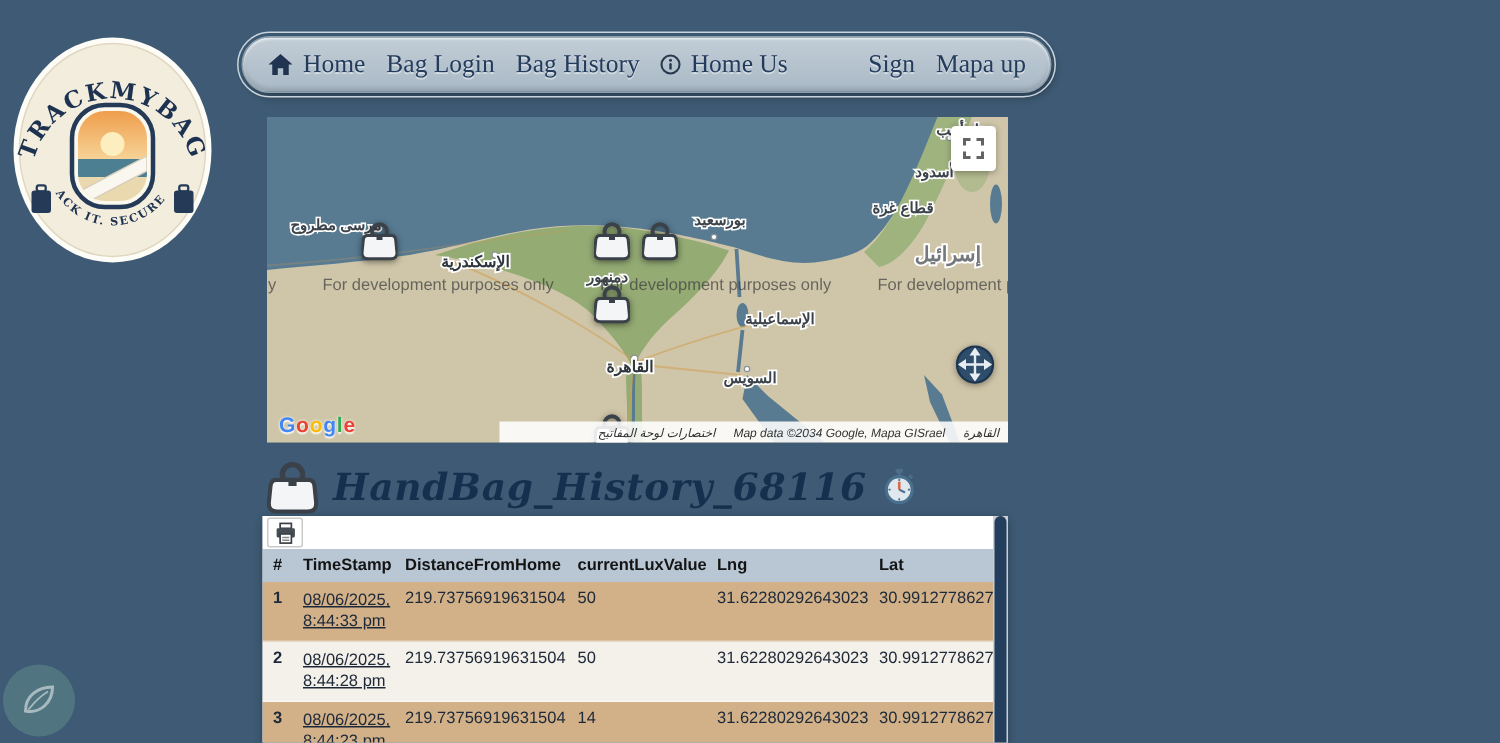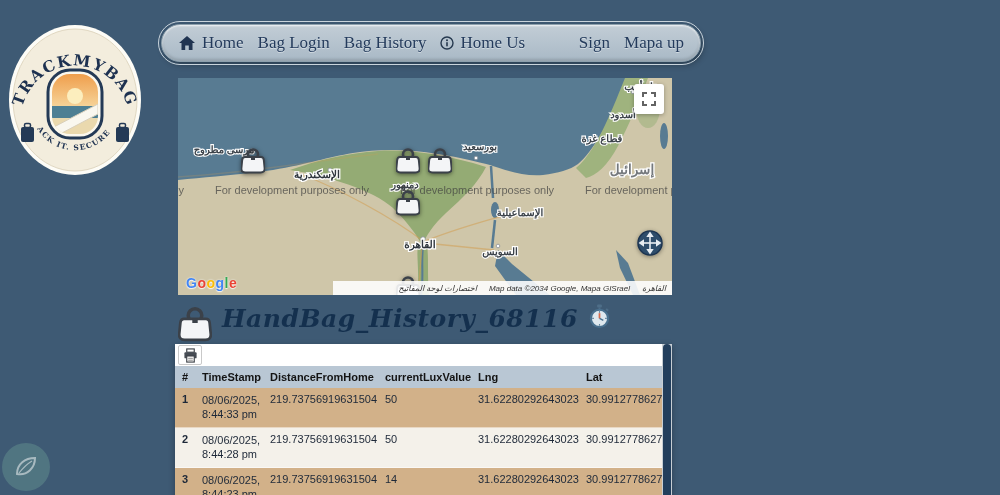--- a/index.html
+++ b/index.html
@@ -40,39 +40,39 @@
   .pan-control{position:absolute;right:9px;top:152px;width:26px;height:26px;cursor:pointer;filter:drop-shadow(0 1px 2px rgba(0,0,0,.4));}
   .google-logo{position:absolute;left:8px;bottom:4px;font-size:14px;font-weight:700;letter-spacing:.5px;
     text-shadow:0 0 2px #fff,0 1px 1px rgba(255,255,255,.8);cursor:pointer;}
   .gl-blue{color:#4285F4}.gl-red{color:#EA4335}.gl-yellow{color:#FBBC05}.gl-green{color:#34A853}
   .map-attr{position:absolute;right:0;bottom:0;left:155px;height:14px;background:rgba(255,255,255,.88);
     display:flex;align-items:center;justify-content:flex-end;gap:12px;font-size:8px;color:#333;padding:0 6px;box-sizing:border-box;white-space:nowrap;font-style:italic;}
   .bag-marker{position:absolute;width:24px;height:28px;filter:drop-shadow(0 1px 2px rgba(0,0,0,.5));cursor:pointer;}
   .bm1{left:63px;top:68px}.bm2{left:218px;top:68px}.bm3{left:250px;top:68px}.bm4{left:218px;top:110px}.bm5{left:218px;top:196px}
 
   
-  .history-head{position:absolute;left:178px;top:304px;height:40px;display:flex;align-items:flex-start;gap:10px;}
+  .history-head{position:absolute;left:178px;top:304px;height:40px;display:flex;align-items:center;gap:10px;}
   .history-title{
     font-family:"DejaVu Serif", serif;font-style:italic;font-weight:700;font-size:25px;color:#14304e;margin:0;letter-spacing:.5px;
   }
 
   
   .table-wrap{position:absolute;left:175px;top:344px;width:497px;height:158px;background:#fff;display:flex;overflow:hidden;
     box-shadow:0 2px 6px rgba(0,0,0,.3);}
   .table-main{flex:1;min-width:0;}
   .toolbar{height:22px;background:#fff;display:flex;align-items:center;padding:1px 3px;box-sizing:border-box;}
   .print-btn{width:24px;height:20px;background:#fff;border:1px solid #c9c9c9;border-radius:2px;display:flex;align-items:center;justify-content:center;cursor:pointer;padding:0;}
   .thead,.trow{display:grid;grid-template-columns:20px 68px 115px 93px 108px 1fr;padding-left:7px;box-sizing:border-box;}
   .thead{background:#b9c7d4;height:22px;align-items:center;font-weight:700;font-size:11px;color:#141414;}
   .trow{height:40px;align-items:start;padding-top:5px;font-size:11px;color:#1d2838;border-bottom:1px solid rgba(255,255,255,.5);}
   .trow.tan{background:#d2b189;}
   .trow.light{background:#f4f1ea;}
   .cell{white-space:nowrap;overflow:hidden;padding-right:4px;}
   .cell.num{font-weight:700;}
-  .ts-line{line-height:14px;}
+  .ts-line{line-height:14px;text-decoration:underline;}
   .vscroll{width:10px;background:#c7ced4;position:relative;}
   .vthumb{position:absolute;left:1px;right:1px;top:0;height:100%;background:#223e5c;border-radius:5px;cursor:pointer;}
 
   
   .chat-widget{position:absolute;left:2px;top:443px;width:48px;height:48px;border-radius:50%;
     background:rgba(130,185,165,.28);display:flex;align-items:center;justify-content:center;cursor:pointer;}
 </style>
 </head>
 <body>
 

